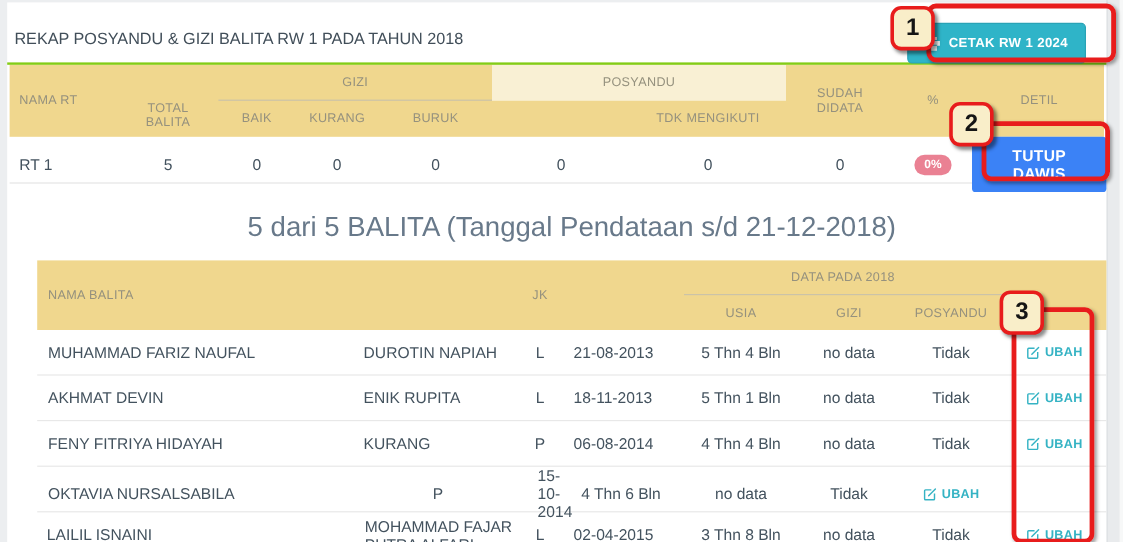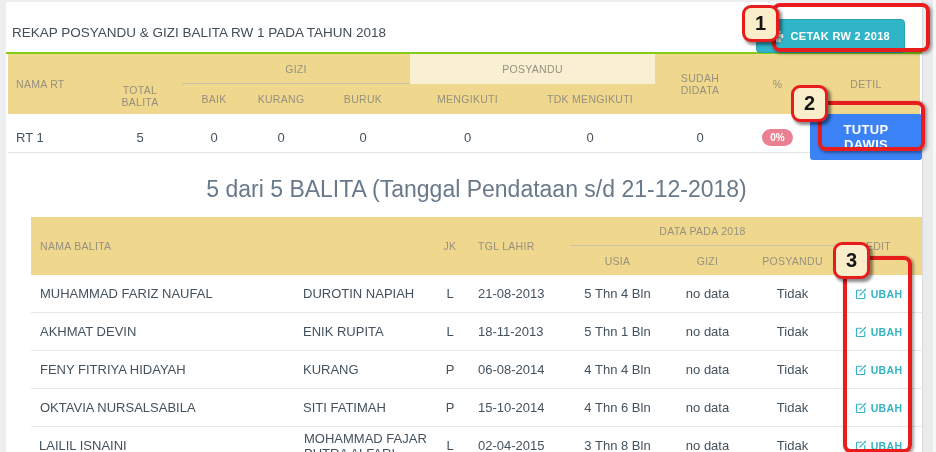--- a/index.html
+++ b/index.html
@@ -76,37 +76,36 @@
     <div class="titlebar">
       <div class="page-title">REKAP POSYANDU &amp; GIZI BALITA RW 1 PADA TAHUN 2018</div>
       <button class="btn-cetak">
         <span style="display:flex;">
           <svg width="13" height="13" viewBox="0 0 16 16" fill="#ffffff">
             <path d="M4 1h8v3H4z"></path>
             <path d="M1 5h14v5h-3v-1H4v1H1z"></path>
             <path d="M4 10h8v5H4z"></path>
           </svg>
         </span>
-        <span>CETAK RW 2 2018</span>
+        <span>CETAK RW 1 2024</span>
       </button>
     </div>
 
     <div class="t1">
       <div class="t1-head">
         <div class="hc span2 left" style="grid-column:1;">NAMA RT</div>
         <div class="hc span2" style="grid-column:2;width:55px;justify-self:center;margin-top:24px;">TOTAL BALITA</div>
         <div class="hc grp grp-gizi">GIZI</div>
         <div class="hc grp grp-posy">POSYANDU</div>
         <div class="hc span2" style="grid-column:8;width:48px;justify-self:center;">SUDAH DIDATA</div>
         <div class="hc span2" style="grid-column:9;">%</div>
         <div class="hc span2" style="grid-column:10;">DETIL</div>
         <div class="hc sub" style="grid-column:3;">BAIK</div>
         <div class="hc sub" style="grid-column:4;">KURANG</div>
         <div class="hc sub" style="grid-column:5;">BURUK</div>
-        <div class="hc sub" style="grid-column:6;">MENGIKUTI</div>
         <div class="hc sub" style="grid-column:7;">TDK MENGIKUTI</div>
       </div>
       <div class="t1-row">
         <div class="dc left" style="padding-left:8px;">RT 1</div>
         <div class="dc">5</div>
         <div class="dc">0</div>
         <div class="dc">0</div>
         <div class="dc">0</div>
         <div class="dc">0</div>
         <div class="dc">0</div>
@@ -119,23 +118,21 @@
         </div>
       </div>
     </div>
 
     <div class="subtitle">5 dari 5 BALITA (Tanggal Pendataan s/d 21-12-2018)</div>
 
     <div class="t2">
       <div class="t2-head">
         <div class="hc span2 left cell-pad" style="grid-column:1;">NAMA BALITA</div>
         <div class="hc span2" style="grid-column:3;">JK</div>
-        <div class="hc span2 left" style="grid-column:4;padding-left:13px;">TGL LAHIR</div>
         <div class="hc grp grp-data">DATA PADA 2018</div>
-        <div class="hc span2" style="grid-column:8;">EDIT</div>
         <div class="hc sub" style="grid-column:5;">USIA</div>
         <div class="hc sub" style="grid-column:6;">GIZI</div>
         <div class="hc sub" style="grid-column:7;">POSYANDU</div>
       </div>
 
       <div class="t2-row">
         <div class="dc left cell-pad">MUHAMMAD FARIZ NAUFAL</div>
         <div class="dc left">DUROTIN NAPIAH</div>
         <div class="dc">L</div>
         <div class="dc left" style="padding-left:13px;">21-08-2013</div>
@@ -186,21 +183,20 @@
               <path d="M9.5 3H3a1 1 0 0 0-1 1v9a1 1 0 0 0 1 1h9a1 1 0 0 0 1-1V7"></path>
               <path d="M6.5 9.5L14 2" stroke-linecap="round"></path>
             </svg>
           </span>
           <span>UBAH</span>
         </a>
       </div>
 
       <div class="t2-row">
         <div class="dc left cell-pad">OKTAVIA NURSALSABILA</div>
-        <div class="dc left">SITI FATIMAH</div>
         <div class="dc">P</div>
         <div class="dc left" style="padding-left:13px;">15-10-2014</div>
         <div class="dc">4 Thn 6 Bln</div>
         <div class="dc">no data</div>
         <div class="dc">Tidak</div>
         <a class="ubah">
           <span style="display:flex;">
             <svg width="12" height="12" viewBox="0 0 16 16" fill="none" stroke="#35b3c4" stroke-width="1.6">
               <path d="M9.5 3H3a1 1 0 0 0-1 1v9a1 1 0 0 0 1 1h9a1 1 0 0 0 1-1V7"></path>
               <path d="M6.5 9.5L14 2" stroke-linecap="round"></path>

